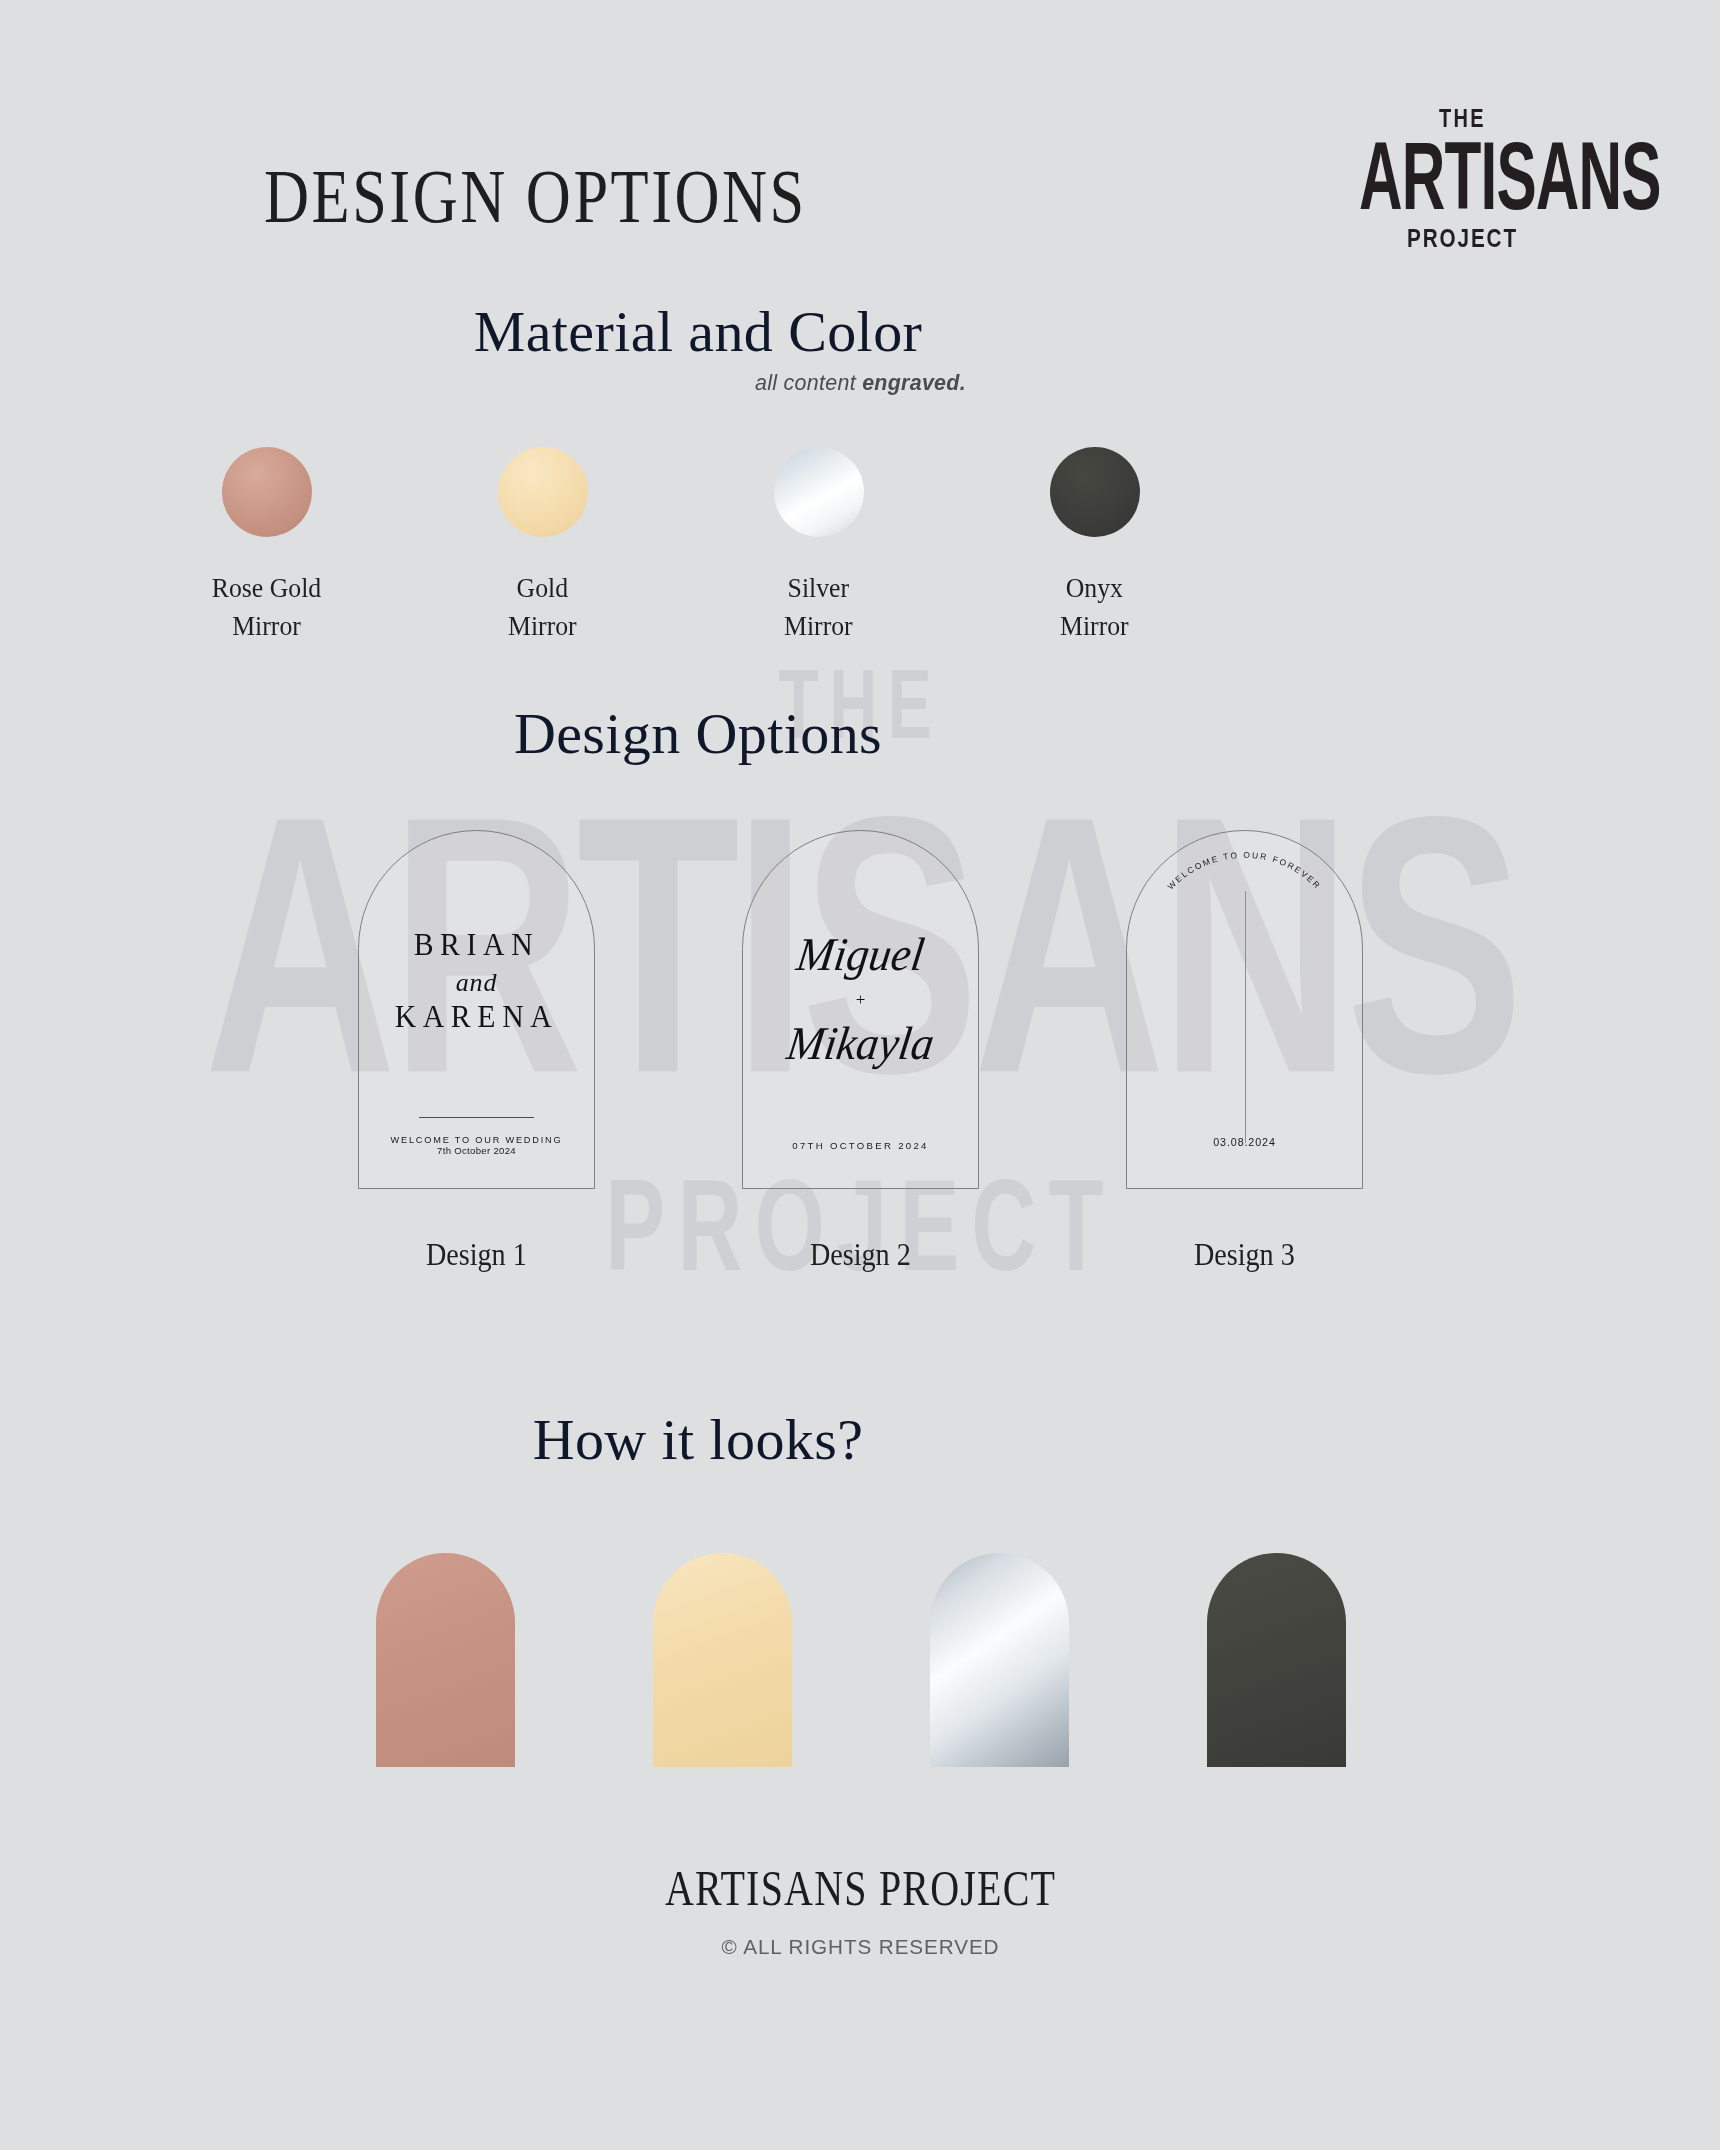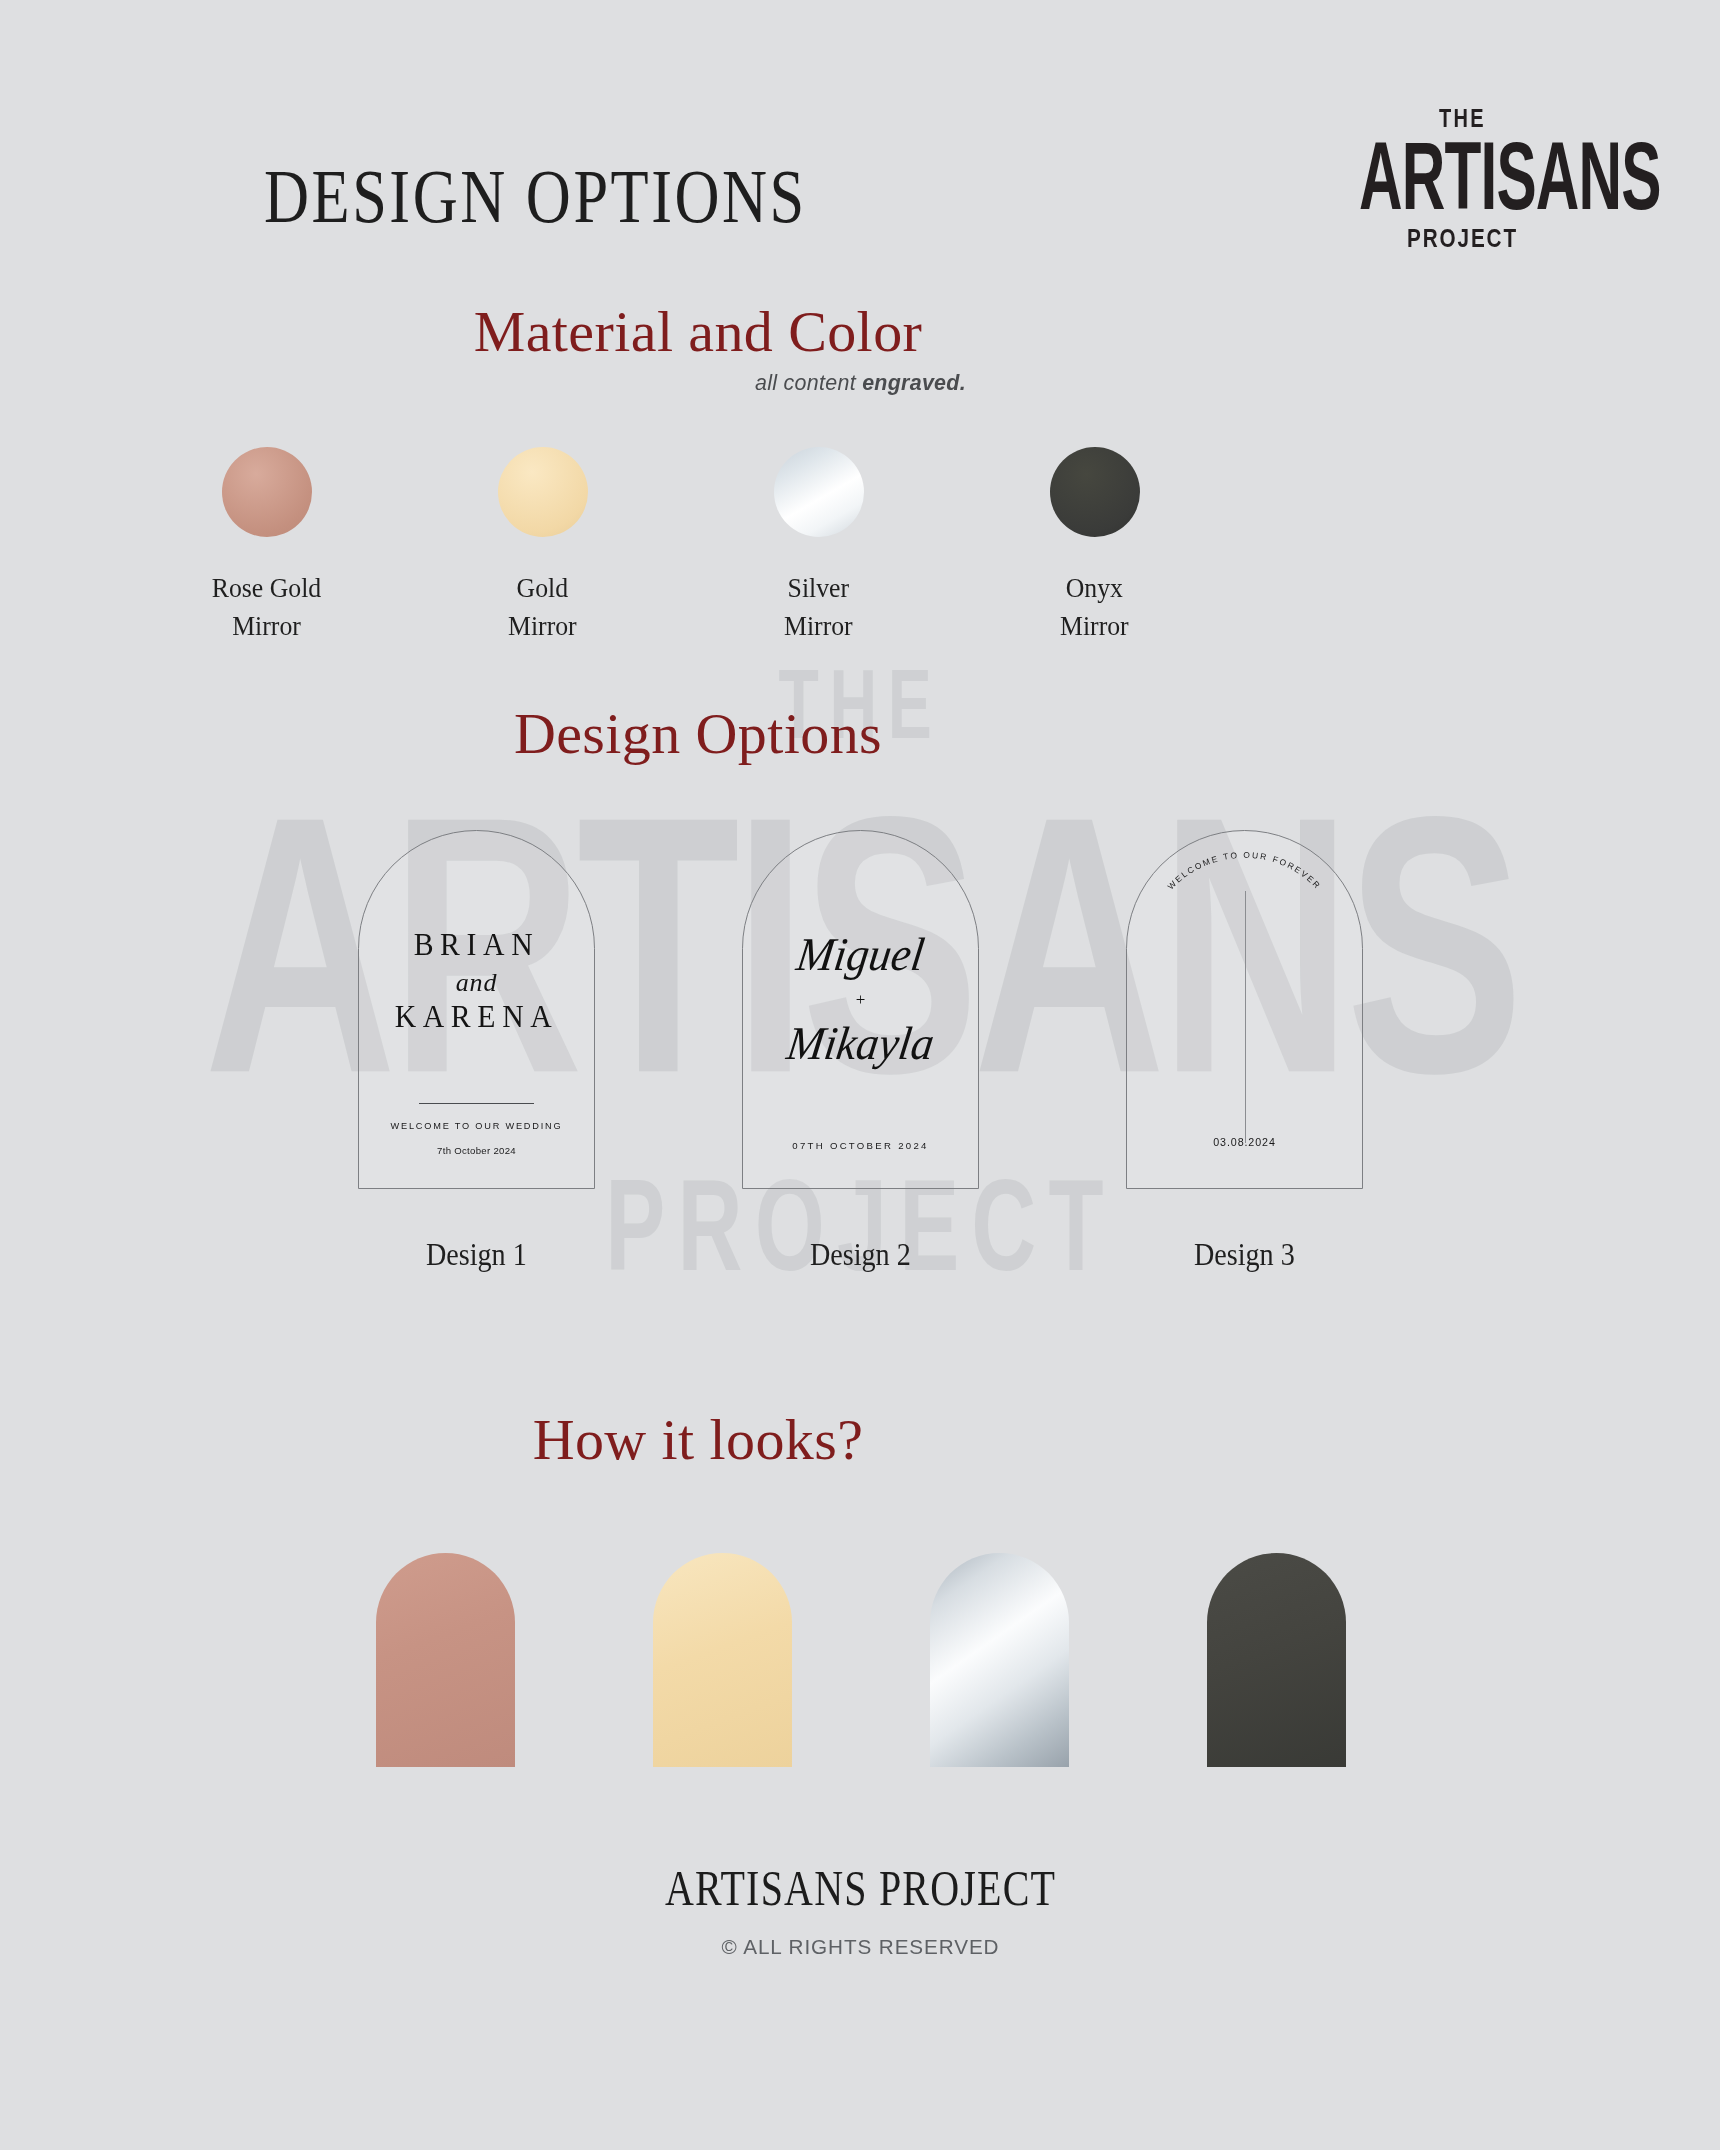--- a/index.html
+++ b/index.html
@@ -127,21 +127,21 @@
     display: block;
   }
 
   
   .section-heading {
     position: absolute;
     width: 1396px;
     text-align: center;
     font-family: "Liberation Serif", serif;
     font-size: 58px;
-    color: #7f1d1d;
+    color: #0f172a;
     letter-spacing: 0.4px;
     z-index: 3;
   }
   .section-sub {
     position: absolute;
     width: 1721px;
     text-align: center;
     font-family: "Liberation Sans", sans-serif;
     font-style: italic;
     font-size: 21.4px;
@@ -253,21 +253,21 @@
     font-family: "Liberation Sans", sans-serif;
     font-size: 9.2px;
     letter-spacing: 1.8px;
     color: #19191a;
   }
   .d1-date {
     font-family: "Liberation Sans", sans-serif;
     font-size: 9.6px;
     letter-spacing: 0.3px;
     color: #19191a;
-    margin-top: 14px;
+    margin-top: 0;
   }
 
   
   .d2-names {
     position: absolute;
     left: 0; right: 0;
     top: 99px;
     text-align: center;
   }
   .d2-first, .d2-second {

